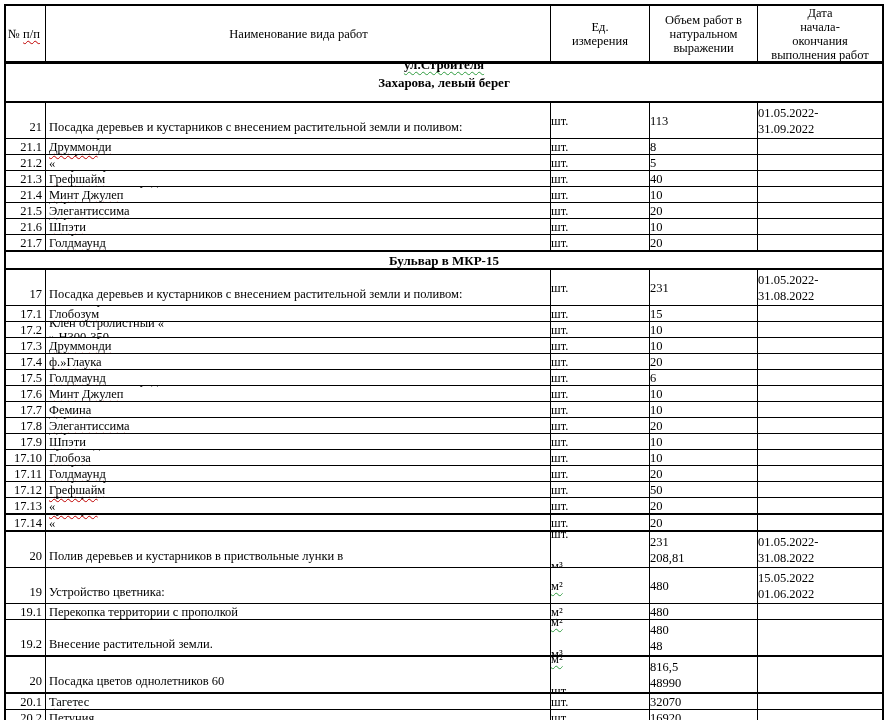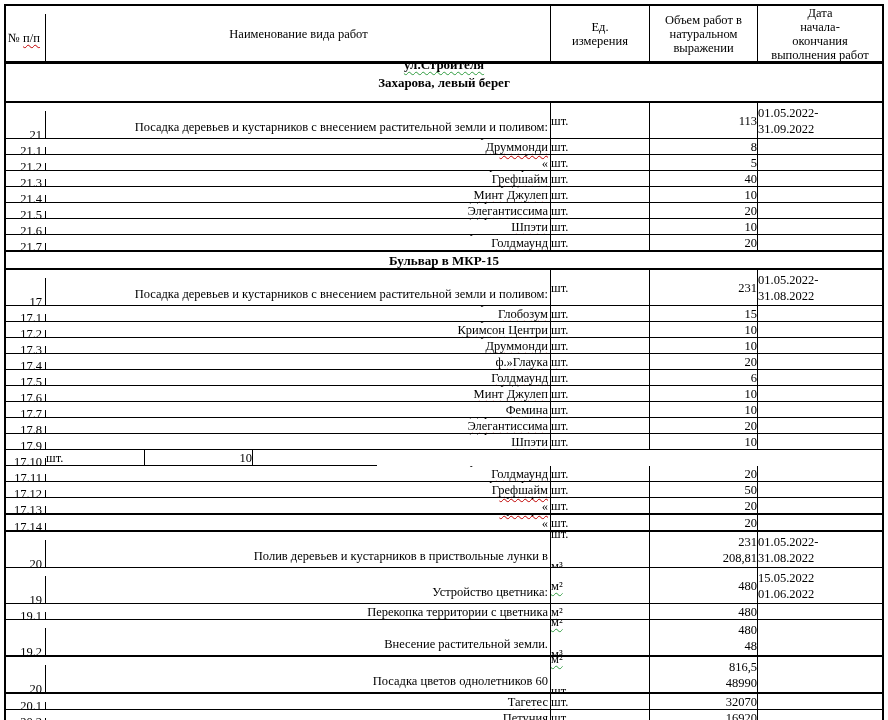--- a/index.html
+++ b/index.html
@@ -26,24 +26,24 @@
   .cell{
     box-sizing:border-box;
     border-right:1px solid #000;
     border-bottom:1px solid #000;
     overflow:hidden;
     white-space:pre-line;
     display:flex;flex-direction:column;justify-content:center;
     line-height:14px;
   }
   .row:last-child .cell{border-bottom:none;}
-  .c-num{width:40px;text-align:right;padding-right:3px;margin-top:8px;}
-  .c-name{width:505px;text-align:right;padding:0 2px 0 3px;}
+  .c-num{width:40px;text-align:right;padding-right:3px;}
+  .c-name{width:505px;text-align:left;padding:0 2px 0 3px;}
   .c-unit{width:99px;text-align:left;}
-  .c-vol{width:108px;text-align:right;}
+  .c-vol{width:108px;text-align:left;}
   .c-date{width:124px;text-align:left;border-right:none;}
   .small .cell{line-height:14px;}
   .big .cell{line-height:16px;}
   .big .c-name,.big .c-num{justify-content:flex-start;padding-top:16px;}
   .header-row .cell{
     line-height:14px;text-align:center;justify-content:center;
     border-bottom:2px solid #000;
   }
   .header-row .c-name{text-align:center;}
   .section{font-weight:bold;font-size:13px;}
@@ -152,21 +152,21 @@
         </div>
         <div class="row small">
           <div class="cell c-num">17.1</div>
           <div class="cell c-name"><span>Клён остролистный «</span><span class="sq-red">Глобозум</span><span>» Н180-210 ком</span></div>
           <div class="cell c-unit"><span>шт.</span></div>
           <div class="cell c-vol">15</div>
           <div class="cell c-date"></div>
         </div>
         <div class="row small">
           <div class="cell c-num">17.2</div>
-          <div class="cell c-name"><span>Клён остролистный «</span><span class="sq-red">Кримсон Центри</span><span>» Н300-350</span></div>
+          <div class="cell c-name"><span>Клён остролистный «</span><span>» Н300-350</span></div>
           <div class="cell c-unit"><span>шт.</span></div>
           <div class="cell c-vol">10</div>
           <div class="cell c-date"></div>
         </div>
         <div class="row small">
           <div class="cell c-num">17.3</div>
           <div class="cell c-name"><span>Клен остролистный «</span><span class="sq-red">Друммонди</span><span>»</span></div>
           <div class="cell c-unit"><span>шт.</span></div>
           <div class="cell c-vol">10</div>
           <div class="cell c-date"></div>
@@ -208,20 +208,21 @@
         </div>
         <div class="row small">
           <div class="cell c-num">17.9</div>
           <div class="cell c-name"><span>Дерен белый «</span><span class="sq-red">Шпэти</span><span>»</span></div>
           <div class="cell c-unit"><span>шт.</span></div>
           <div class="cell c-vol">10</div>
           <div class="cell c-date"></div>
         </div>
         <div class="row small">
           <div class="cell c-num">17.10</div>
+          <div class="cell c-name"><span>Туя западная «</span><span class="sq-red">Глобоза</span><span>»</span></div>
           <div class="cell c-unit"><span>шт.</span></div>
           <div class="cell c-vol">10</div>
           <div class="cell c-date"></div>
         </div>
         <div class="row small">
           <div class="cell c-num">17.11</div>
           <div class="cell c-name"><span>Спирея японская «</span><span class="sq-red">Голдмаунд</span><span>»</span></div>
           <div class="cell c-unit"><span>шт.</span></div>
           <div class="cell c-vol">20</div>
           <div class="cell c-date"></div>
@@ -259,21 +260,21 @@
         <div class="row big">
           <div class="cell c-num">19</div>
           <div class="cell c-name"><span>Устройство цветника:</span></div>
           <div class="cell c-unit"><span class="sq-green">м²</span></div>
           <div class="cell c-vol">480</div>
           <div class="cell c-date">15.05.2022
 01.06.2022</div>
         </div>
         <div class="row small">
           <div class="cell c-num">19.1</div>
-          <div class="cell c-name"><span>Перекопка территории с цветника</span></div>
+          <div class="cell c-name"><span>Перекопка территории с прополкой</span></div>
           <div class="cell c-unit"><span class="sq-green">м²</span></div>
           <div class="cell c-vol">480</div>
           <div class="cell c-date"></div>
         </div>
         <div class="row big">
           <div class="cell c-num">19.2</div>
           <div class="cell c-name"><span>Внесение растительной земли.</span></div>
           <div class="cell c-unit"><span class="sq-green">м²</span><br><span>м³</span></div>
           <div class="cell c-vol">480
 48</div>

